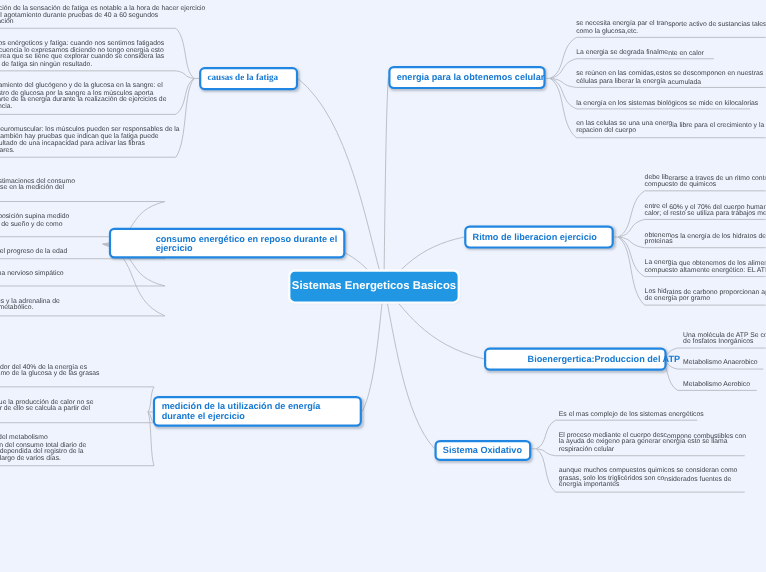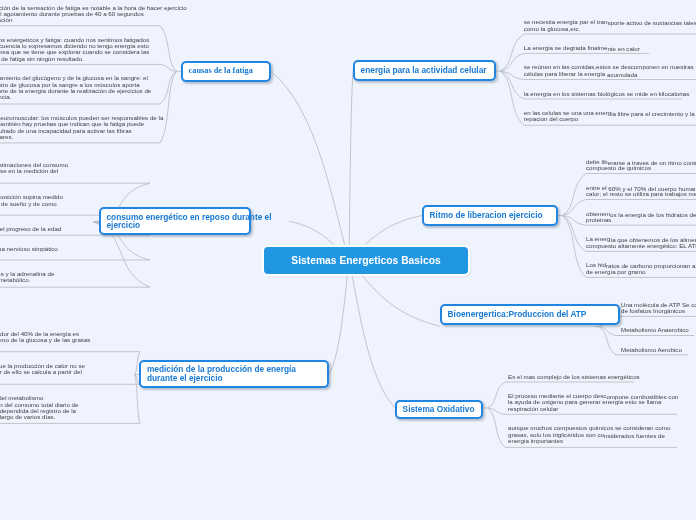--- a/index.html
+++ b/index.html
@@ -59,21 +59,21 @@
       <path d="M 487.5 408 C 498.35 403.58 493.45 388.24 505 382 L 634 382" fill="none" stroke="#b9bcc2" stroke-width="0.85"></path>
       <path d="M 487.5 408 C 498.35 409.071 493.45 412.788 505 414.3 L 677 414.3" fill="none" stroke="#b9bcc2" stroke-width="0.85"></path>
       <path d="M 487.5 408 C 498.35 414.698 493.45 437.944 505 447.40000000000003 L 677 447.40000000000003" fill="none" stroke="#b9bcc2" stroke-width="0.85"></path>
       <path d="M 329.4 373.84999999999997 C 341.15999999999997 351.17999999999995 344.884 294.505 349 260.5" fill="none" stroke="#b9bcc2" stroke-width="0.85"></path>
       <path d="M 134.5 374.5 L 139.4 374.5" fill="none" stroke="#b9bcc2" stroke-width="0.85"></path>
       <path d="M 134.5 374.5 C 137.91 370.624 136.37 357.172 140 351.70000000000005 L -90 351.70000000000005" fill="none" stroke="#b9bcc2" stroke-width="0.85"></path>
       <path d="M 134.5 374.5 C 137.91 376.166 136.37 381.94800000000004 140 384.3 L -90 384.3" fill="none" stroke="#b9bcc2" stroke-width="0.85"></path>
       <path d="M 134.5 374.5 C 137.91 382.813 136.37 411.66400000000004 140 423.40000000000003 L -90 423.40000000000003" fill="none" stroke="#b9bcc2" stroke-width="0.85"></path>
     </svg>
   <div id="nodes">
-      <div class="root" style="left: 264px; top: 247.3px; width: 204px; height: 26.4px;">
+      <div class="root" style="left: 264px; top: 247.3px; width: 152px; height: 26.4px;">
         <span>Sistemas Energeticos Basicos</span>
       </div>
       <div class="node" style="left: 181px; top: 61px; width: 90px; height: 21px; font-family: Liberation Serif, serif;">
         <span class="lbl">causas de la fatiga</span>
       </div>
       <div class="ln" style="left: -20px; top: 2.6px;">la duración de la sensación de fatiga es notable a la hora de hacer ejercicio</div>
       <div class="ln" style="left: -20px; top: 8.95px;">hasta el agotamiento durante pruebas de 40 a 60 segundos</div>
       <div class="ln" style="left: -20px; top: 15.3px;">de duración</div>
       <div class="ln" style="left: -20px; top: 34.7px;">sustratos enérgeticos y fatiga: cuando nos sentimos fatigados</div>
       <div class="ln" style="left: -20px; top: 41.05px;">con frecuencia lo expresamos diciendo no tengo energía esto</div>
@@ -81,31 +81,31 @@
       <div class="ln" style="left: -20px; top: 53.75px;">causas de fatiga sin ningún resultado.</div>
       <div class="ln" style="left: -20px; top: 73.4px;">el agotamiento del glucógeno y de la glucosa en la sangre: el</div>
       <div class="ln" style="left: -20px; top: 79.75px;">suministro de glucosa por la sangre a los músculos aporta</div>
       <div class="ln" style="left: -20px; top: 86.1px;">gran parte de la energía durante la realización de ejercicios de</div>
       <div class="ln" style="left: -20px; top: 92.45px;">resistencia.</div>
       <div class="ln" style="left: -20px; top: 113px;">fatiga neuromuscular: los músculos pueden ser responsables de la</div>
       <div class="ln" style="left: -20px; top: 119.35px;">fatiga, también hay pruebas que indican que la fatiga puede</div>
       <div class="ln" style="left: -20px; top: 125.7px;">ser resultado de una incapacidad para activar las fibras</div>
       <div class="ln" style="left: -20px; top: 132.05px;">musculares.</div>
       <div class="node" style="left: 353px; top: 60px; width: 143px; height: 21px;">
-        <span class="lbl">energia para la actividad celular</span>
+        <span class="lbl">energia para la obtenemos celular</span>
       </div>
       <div class="ln" style="left: 523.8px; top: 17.25px;"><span>se necesita energía par el tran</span><span style="position: relative; top: 1.1px;">sporte activo de sustancias tales</span></div>
       <div class="ln" style="left: 523.8px; top: 23.6px;">como la glucosa,etc.</div>
       <div class="ln" style="left: 523.8px; top: 43px;"><span>La energia se degrada finalme</span><span style="position: relative; top: 1.1px;">nte en calor</span></div>
       <div class="ln" style="left: 523.8px; top: 62.4px;">se reúnen en las comidas,estos se descomponen en nuestras</div>
       <div class="ln" style="left: 523.8px; top: 68.75px;"><span>células para liberar la energía </span><span style="position: relative; top: 1.1px;">acumulada</span></div>
       <div class="ln" style="left: 523.8px; top: 88.5px;">la energía en los sistemas biológicos se mide en kilocalorias</div>
       <div class="ln" style="left: 523.8px; top: 108px;"><span>en las celulas se una una energ</span><span style="position: relative; top: 1.1px;">ia libre para el crecimiento y la</span></div>
       <div class="ln" style="left: 523.8px; top: 114.35px;">repacion del cuerpo</div>
-      <div class="node" style="left: 98.9px; top: 207px; width: 152px; height: 28px;">
+      <div class="node" style="left: 98.9px; top: 207px; width: 215px; height: 28px; padding-left: 35px;">
         <span class="lbl">consumo energético en reposo durante el
 ejercicio</span>
       </div>
       <div class="ln" style="left: -55px; top: 160.1px;">existen diferentes estimaciones del consumo</div>
       <div class="ln" style="left: -55px; top: 166.45px;">de energía basándose en la medición del</div>
       <div class="ln" style="left: -55px; top: 192.2px;">cuerpo humano en posición supina medido</div>
       <div class="ln" style="left: -55px; top: 198.55px;">despues de 8 horas de sueño y de como</div>
       <div class="ln" style="left: -55px; top: 224.2px;">esto disminuye con el progreso de la edad</div>
       <div class="ln" style="left: -55px; top: 244.2px;">la medida del sistema nervioso simpático</div>
       <div class="ln" style="left: -55px; top: 269px;">las hormonas tiroides y la adrenalina de</div>
@@ -116,39 +116,39 @@
       <div class="ln" style="left: 586px; top: 156.75px;"><span>debe lib</span><span style="position: relative; top: 1.1px;">erarse a traves de un ritmo controlado</span></div>
       <div class="ln" style="left: 586px; top: 163.1px;">compuesto de quimicos</div>
       <div class="ln" style="left: 586px; top: 182.5px;"><span>entre el </span><span style="position: relative; top: 1.1px;">60% y el 70% del cuerpo humano se libera en forma de</span></div>
       <div class="ln" style="left: 586px; top: 188.85px;">calor; el resto se utiliza para trabajos mecánicos</div>
       <div class="ln" style="left: 586px; top: 208.5px;"><span>obtenem</span><span style="position: relative; top: 1.1px;">os la energía de los hidratos de carbono, grasas y</span></div>
       <div class="ln" style="left: 586px; top: 214.85px;">proteinas</div>
       <div class="ln" style="left: 586px; top: 234.2px;"><span>La energ</span><span style="position: relative; top: 1.1px;">ía que obtenemos de los alimentos se almacena en un</span></div>
       <div class="ln" style="left: 586px; top: 240.55px;">compuesto altamente energético: EL ATP</div>
       <div class="ln" style="left: 586px; top: 260.4px;"><span>Los hid</span><span style="position: relative; top: 1.1px;">ratos de carbono proporcionan aproximadamente 4 kcal</span></div>
       <div class="ln" style="left: 586px; top: 266.75px;">de energía por gramo</div>
-      <div class="node" style="left: 440px; top: 304px; width: 180px; height: 20.6px;">
+      <div class="node" style="left: 440px; top: 316px; width: 166px; height: 20.6px; padding-left: 32px;">
         <span class="lbl">Bioenergertica:Produccion del ATP</span>
       </div>
       <div class="ln" style="left: 621px; top: 299.65px;">Una molécula de ATP Se compone de una molécula</div>
       <div class="ln" style="left: 621px; top: 306px;">de fosfatos Inorgánicos</div>
       <div class="ln" style="left: 621px; top: 325.4px;">Metabolismo Anaerobico</div>
       <div class="ln" style="left: 621px; top: 344.5px;">Metabolismo Aerobico</div>
       <div class="node" style="left: 395px; top: 400px; width: 88px; height: 19.2px;">
         <span class="lbl">Sistema Oxidativo</span>
       </div>
       <div class="ln" style="left: 508px; top: 371.6px;">Es el mas complejo de los sistemas energéticos</div>
       <div class="ln" style="left: 508px; top: 391px;"><span>El proceso mediante el cuerpo desc</span><span style="position: relative; top: 1.1px;">ompone combustibles con</span></div>
       <div class="ln" style="left: 508px; top: 397.35px;">la ayuda de oxigeno para generar energía esto se llama</div>
       <div class="ln" style="left: 508px; top: 403.7px;">respiración celular</div>
       <div class="ln" style="left: 508px; top: 423.3px;">aunque muchos compuestos quimicos se consideran como</div>
       <div class="ln" style="left: 508px; top: 429.65px;"><span>grasas, solo los triglicéridos son co</span><span style="position: relative; top: 1.1px;">nsiderados fuentes de</span></div>
       <div class="ln" style="left: 508px; top: 436px;">energía importantes</div>
       <div class="node" style="left: 139.4px; top: 359.7px; width: 190px; height: 28.3px;">
-        <span class="lbl">medición de la producción de energía
+        <span class="lbl">medición de la utilización de energía
 durante el ejercicio</span>
       </div>
       <div class="ln" style="left: -65px; top: 328.6px;">se necesita solo al rededor del 40% de la energía es</div>
       <div class="ln" style="left: -65px; top: 334.95px;">liberada en el metabolismo de la glucosa y de las grasas</div>
       <div class="ln" style="left: -65px; top: 360.7px;">es una estimación porque la producción de calor no se</div>
       <div class="ln" style="left: -65px; top: 367.05px;">mide realmente en lugar de ello se calcula a partir del</div>
       <div class="ln" style="left: -65px; top: 393.3px;">las tecnicas isotópicas del metabolismo</div>
       <div class="ln" style="left: -65px; top: 399.65px;">permite la determinación del consumo total diario de</div>
       <div class="ln" style="left: -65px; top: 406px;">energía y el método es dependida del registro de la</div>
       <div class="ln" style="left: -65px; top: 412.35px;">actividad realizada a lo largo de varios días.</div>

